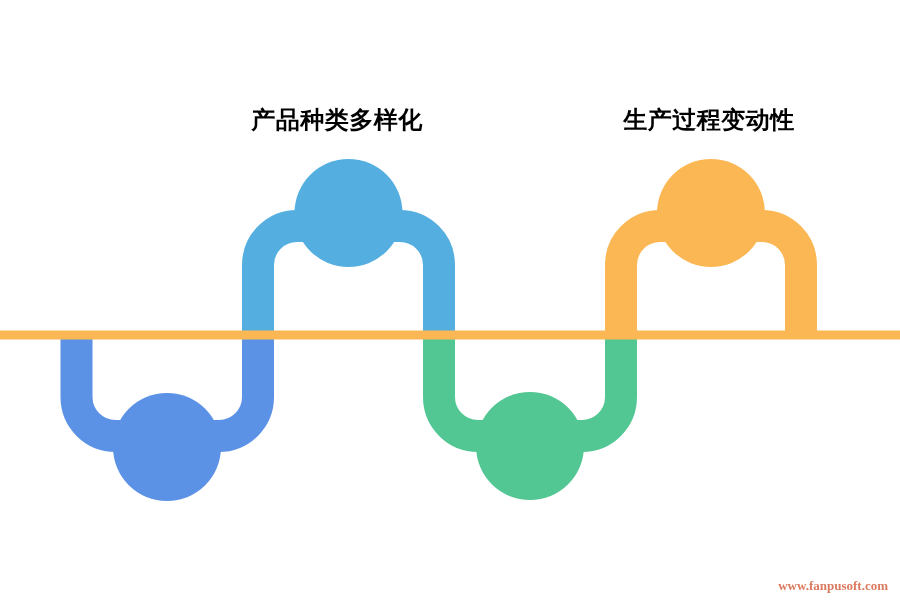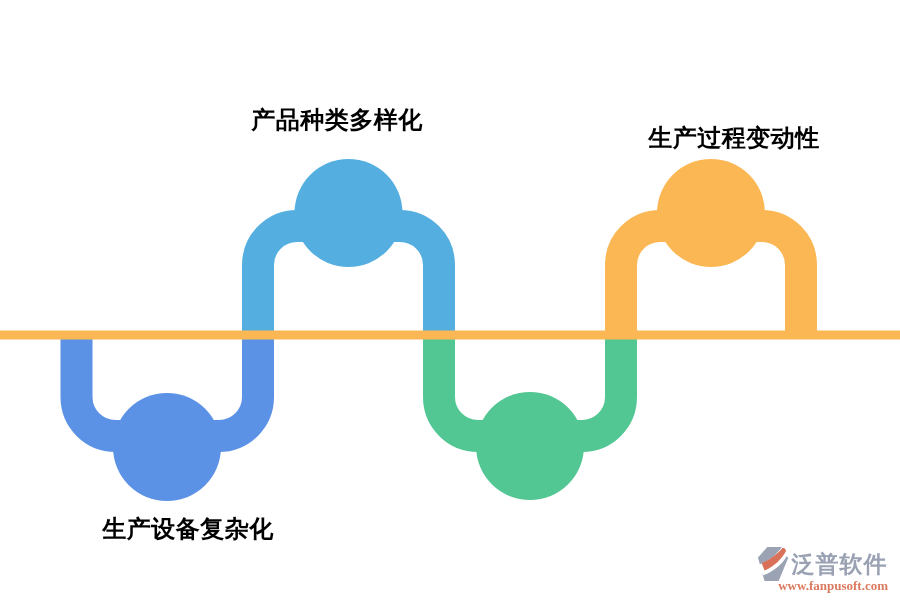--- a/index.html
+++ b/index.html
@@ -17,21 +17,21 @@
   .node-label {
     position: absolute;
     transform: translateX(-50%);
     font-weight: bold;
     font-size: 24px;
     color: #000;
     white-space: nowrap;
     letter-spacing: 0.5px;
   }
   #label-0 { left: 337px; top: 104px; }
-  #label-1 { left: 734px; top: 104px; margin-top: 18px; }
+  #label-1 { left: 709px; top: 104px; }
   #label-2 { left: 188px; top: 513px; }
   #label-3 { left: 562px; top: 513px; }
   .logo { position: absolute; right: 12px; bottom: 6px; width: 132px; }
   .logo-row { display: flex; align-items: center; gap: 3px; justify-content: center; }
   .logo-brand {
     font-size: 23px;
     font-weight: bold;
     color: #99A1B3;
     letter-spacing: 1px;
     white-space: nowrap;
@@ -61,27 +61,18 @@
     <rect x="0" y="330.5" width="900" height="9" fill="#FCB755"></rect>
 
     <circle cx="348.5" cy="213" r="54" fill="#54AFE0"></circle>
     <circle cx="711" cy="213" r="54" fill="#FCB755"></circle>
     <circle cx="167" cy="447" r="54" fill="#5B92E5"></circle>
     <circle cx="530" cy="446" r="54" fill="#52C794"></circle>
   </svg>
 
   <div class="node-label" id="label-0">产品种类多样化</div>
   <div class="node-label" id="label-1">生产过程变动性</div>
-  <div class="node-label" id="label-2">生产设备复杂化</div>
 
   <div class="logo">
-    <div class="logo-row">
-      <svg width="32" height="36" viewBox="0 0 34 38">
-        <path d="M11 1 L27 1 L33 13 L23 37 L8 37 L1 12 Z" fill="#9AA2B4"></path>
-        <path d="M0 20 L7 31 C 19 26 29 18 34 6 L28 -2 C 22 9 12 17 0 20 Z" fill="#ffffff"></path>
-        <path d="M27 2 C 21 9 13 15 5 18 L8 26 C 18 22 26 14 31 5 L29 2 Z" fill="#D9705A"></path>
-      </svg>
-      <div class="logo-brand">泛普软件</div>
-    </div>
     <div class="logo-url">www.fanpusoft.com</div>
   </div>
 
 </div>
 
 </body></html>

